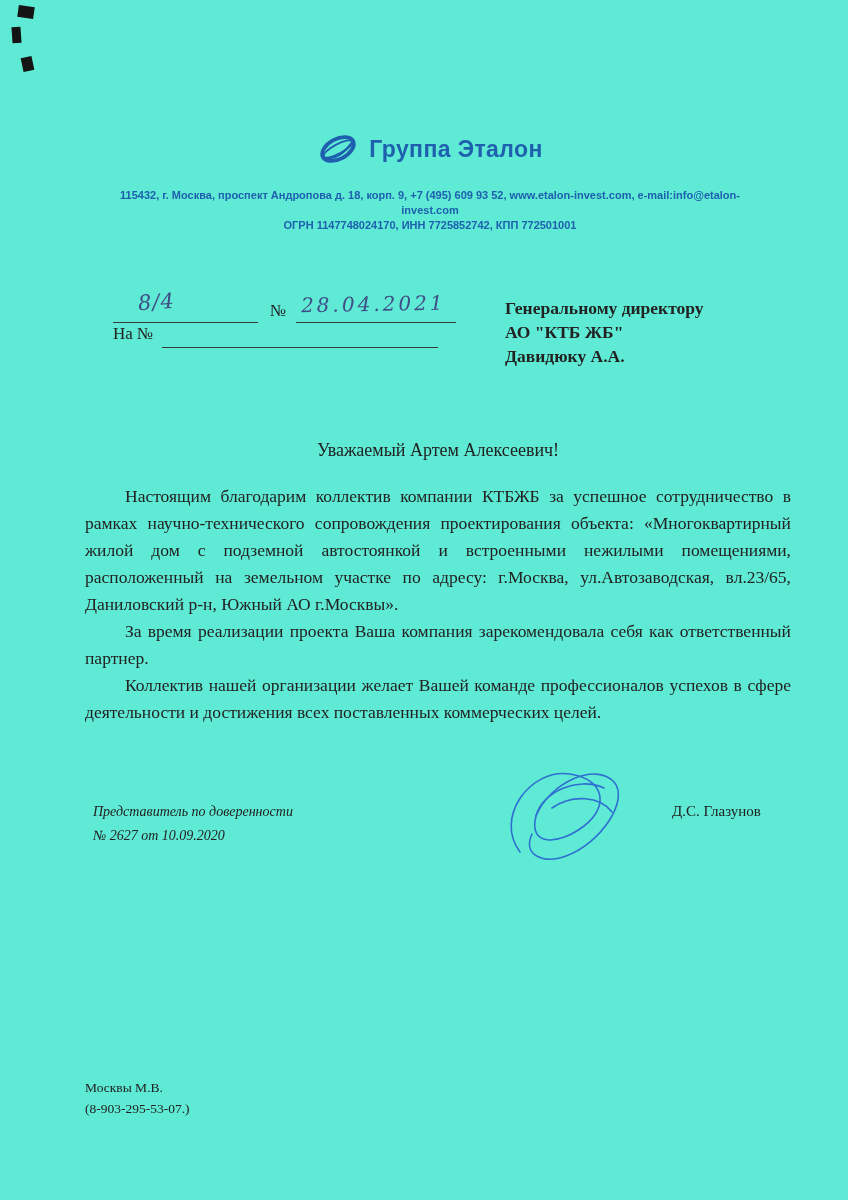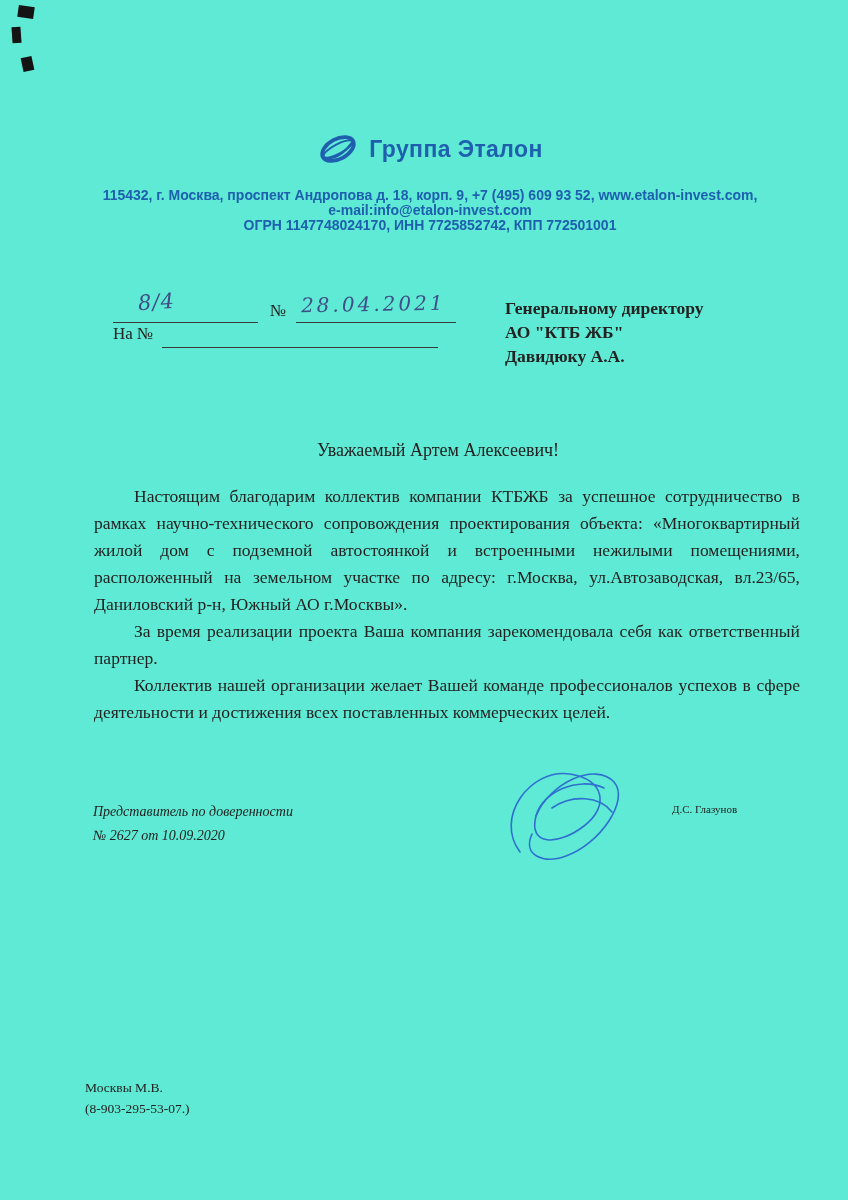--- a/index.html
+++ b/index.html
@@ -22,45 +22,45 @@
 
   
   .letterhead{position:absolute;left:100px;top:130px;width:660px;text-align:center;color:var(--brand-blue);}
   .brand-row{display:flex;align-items:center;justify-content:center;gap:10px;margin-bottom:20px;}
   .logo{color:var(--brand-blue);display:inline-flex;}
   .brand-text{font-family:"Liberation Sans", sans-serif;font-weight:bold;font-size:23px;letter-spacing:.4px;}
   .company{
     font-family:"Liberation Sans", sans-serif;font-weight:bold;font-size:13px;letter-spacing:.2px;
     padding-bottom:7px;border-bottom:1.5px solid var(--brand-blue);margin-bottom:8px;
   }
-  .contact-line{font-family:"Liberation Sans", sans-serif;font-weight:bold;font-size:14px;line-height:15px;}
+  .contact-line{font-family:"Liberation Sans", sans-serif;font-weight:bold;font-size:11px;line-height:15px;}
 
   
   .hw{font-family:"DejaVu Serif", serif;font-style:italic;color:var(--handwriting-ink);}
   .rule{position:absolute;border-bottom:1.5px solid #3a3a3a;height:0;}
   .hw-number{position:absolute;left:138px;top:290px;font-size:21px;transform:rotate(-4deg);letter-spacing:1px;}
   .rule-number{left:113px;top:322px;width:145px;}
   .num-label{position:absolute;left:270px;top:301px;font-size:17px;}
   .hw-date{position:absolute;left:301px;top:292px;font-size:20px;letter-spacing:3px;transform:rotate(-1deg);}
   .rule-date{left:296px;top:322px;width:160px;}
   .reply-label{position:absolute;left:113px;top:324px;font-size:17px;}
   .rule-reply{left:162px;top:347px;width:276px;}
 
   
   .recipient{position:absolute;left:505px;top:296px;font-size:17.5px;line-height:24px;font-weight:bold;}
 
   
   .salutation{position:absolute;left:85px;top:440px;width:706px;text-align:center;font-size:18px;}
-  .body-text{position:absolute;left:94px;top:483px;width:706px;font-size:17.5px;line-height:27px;text-align:justify;font-family:Liberation Serif, serif;}
+  .body-text{position:absolute;left:85px;top:483px;width:706px;font-size:17.5px;line-height:27px;text-align:justify;font-family:Liberation Serif, serif;}
   .body-text p{margin:0;text-indent:40px;}
 
   
   .sig-left{position:absolute;left:93px;top:800px;font-size:14px;line-height:24px;font-style:italic;}
   .sig-scribble{position:absolute;left:492px;top:760px;color:var(--signature-blue);}
-  .sig-name{position:absolute;left:672px;top:803px;font-size:11px;}
+  .sig-name{position:absolute;left:672px;top:803px;font-size:15px;}
 
   
   .footer{position:absolute;left:85px;top:1077px;font-size:13.5px;line-height:21px;}
 </style>
 </head>
 <body>
 
 <div class="page">
 
   <div class="artifact a1"></div>

